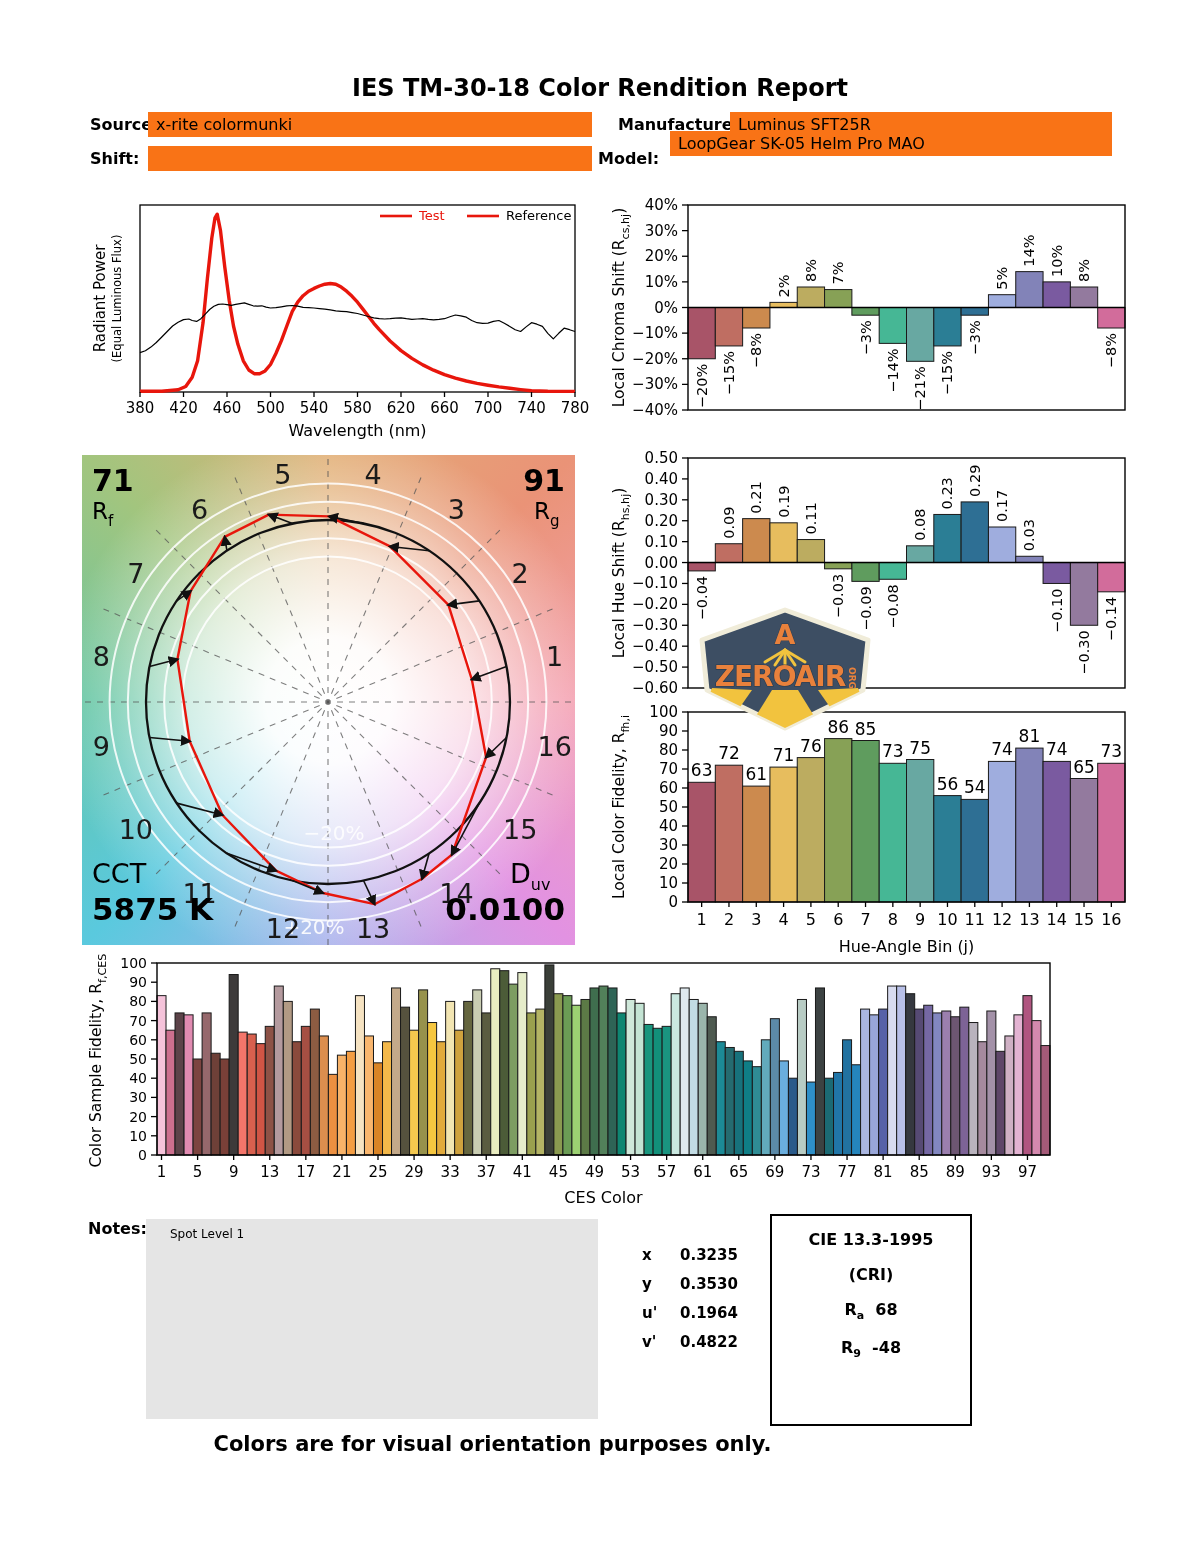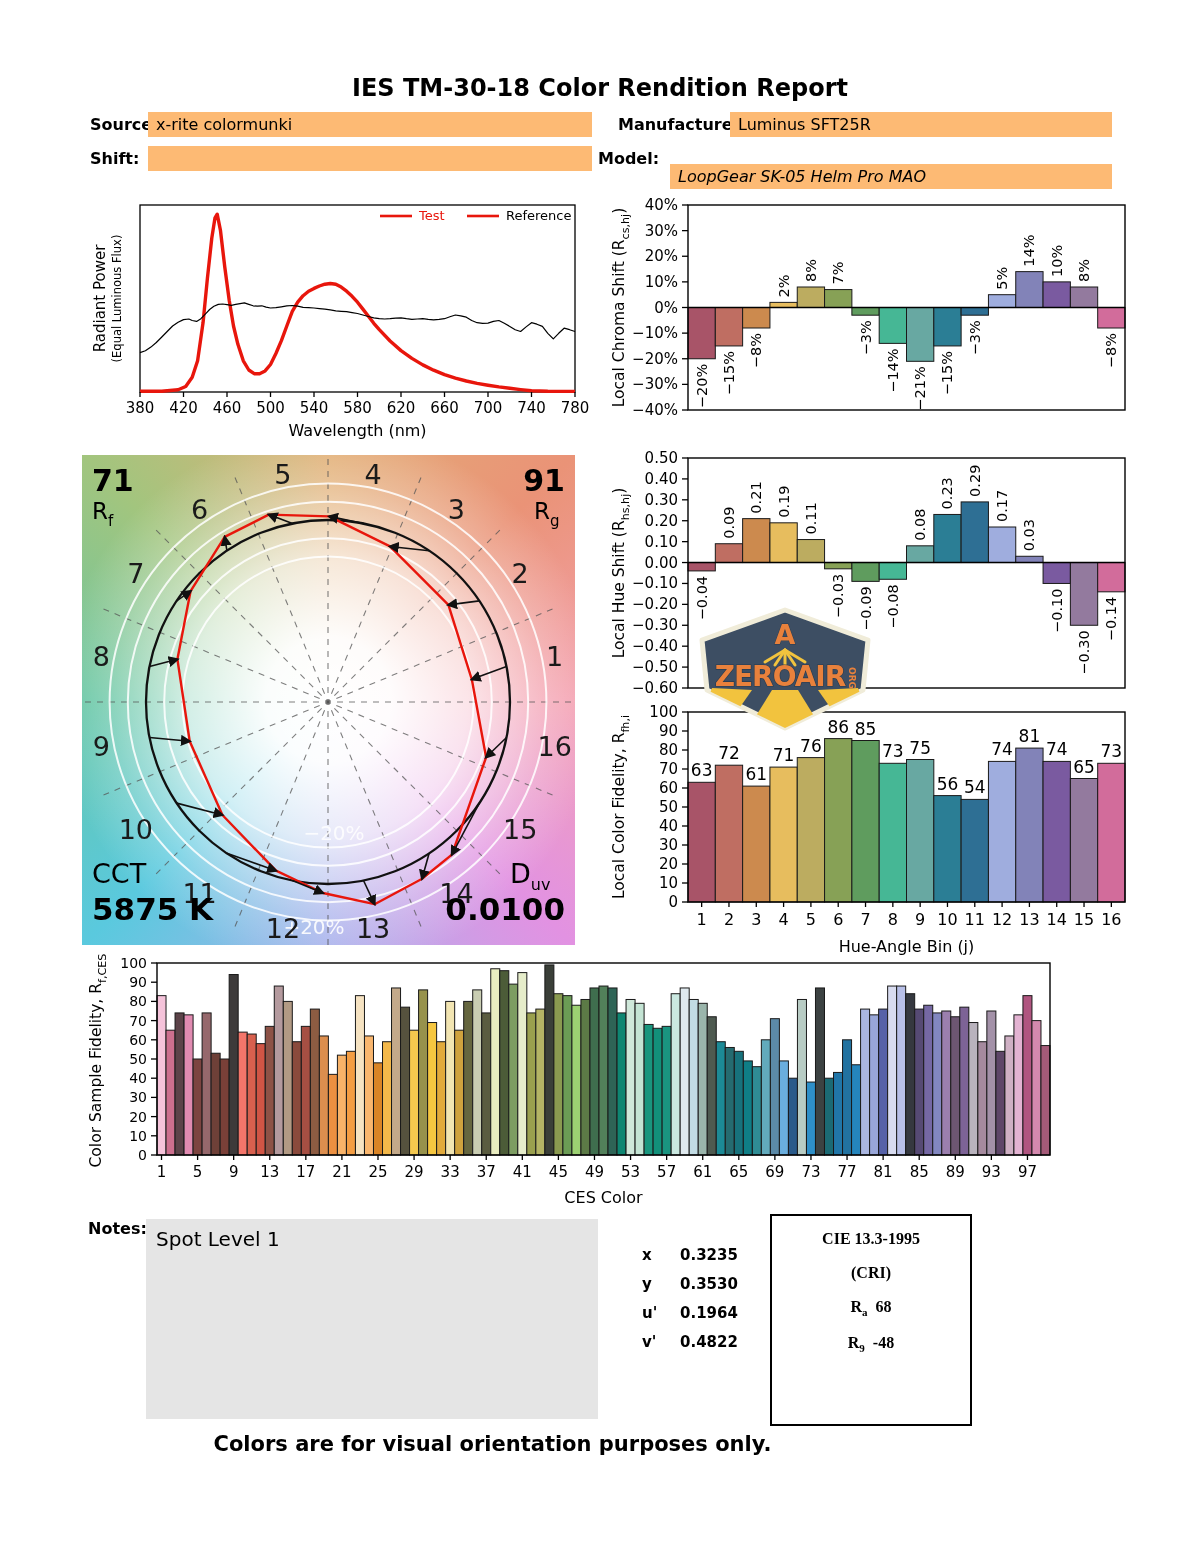--- a/index.html
+++ b/index.html
@@ -1,57 +1,57 @@
 <!DOCTYPE html>
 <html><head>
 <meta charset="utf-8">
 <style>
   * { box-sizing: border-box; margin: 0; padding: 0; }
   html,body { width:1200px; height:1550px; background:#fff; font-family:"DejaVu Sans","Liberation Sans",sans-serif; color:#000; }
   .page { position:relative; width:1200px; height:1550px; overflow:hidden; background:#fff; }
   .abs { position:absolute; }
   .title { top:74px; left:0; width:1200px; text-align:center; font-size:24px; font-weight:bold; }
   .hlabel { font-size:16px; font-weight:bold; line-height:25px; }
-  .hbox { background:#fdba74; height:25px; font-size:16px; line-height:25px; padding-left:8px; overflow:hidden; white-space:nowrap; }
+  .hbox { background:#f97316; height:25px; font-size:16px; line-height:25px; padding-left:8px; overflow:hidden; white-space:nowrap; }
   .chart-box { position:absolute; }
   .cvg-wrap { left:82px; top:455px; width:493px; height:490px; }
   .cvg-bg { position:absolute; left:0; top:0; width:493px; height:490px;
     background:
       radial-gradient(circle at 50% 50%, #ffffff 0%, rgba(255,255,255,0.97) 18%, rgba(255,255,255,0.72) 40%, rgba(255,255,255,0.25) 62%, rgba(255,255,255,0) 78%),
       conic-gradient(from 0deg at 50% 50%,
         #e2b077 0deg, #ea9377 45deg, #f4a2b2 90deg, #e292e2 135deg,
         #a9b2ec 180deg, #5ac9de 225deg, #66c6a4 270deg, #a2c57e 315deg, #e2b077 360deg);
   }
   .cvg-svg { position:absolute; left:0; top:0; }
-  .notes-box { left:146px; top:1219px; width:452px; height:200px; background:#e5e5e5; font-size:20px; padding:8px 10px; }
+  .notes-box { left:146px; top:1219px; width:452px; height:200px; background:#e5e5e5; font-size:12px; padding:8px 24px; }
   .xyuv { left:642px; top:1240px; width:130px; }
   .xyuv-row { display:flex; height:29px; font-size:15px; font-weight:bold; align-items:center; }
   .xyuv-row .lab { width:38px; }
   .cri { left:770px; top:1214px; width:202px; height:212px; border:2px solid #000; text-align:center; padding-top:14px; font-size:16px; font-weight:bold; }
-  .cri .line { margin-bottom:16px;font-family:Liberation Serif, serif; }
+  .cri .line { margin-bottom:16px; }
   .cri sub { font-size:11px; }
   .footer { top:1432px; left:0; width:985px; text-align:center; font-size:21px; font-weight:bold; }
   .logo-wrap { left:692px; top:606px; width:186px; height:126px; z-index:5; }
   svg text { font-family:"DejaVu Sans","Liberation Sans",sans-serif; }
 </style>
 </head>
 <body>
 
 <div class="page">
 
   <div class="abs title">IES TM-30-18 Color Rendition Report</div>
 
   <div class="abs hlabel" style="left:90px;top:112px;">Source:</div>
   <div class="abs hbox" style="left:148px;top:112px;width:444px;">x-rite colormunki</div>
   <div class="abs hlabel" style="left:598px;top:112px;margin-left:20px;">Manufacturer:</div>
   <div class="abs hbox" style="left:730px;top:112px;width:382px;">Luminus SFT25R</div>
   <div class="abs hlabel" style="left:90px;top:146px;">Shift:</div>
   <div class="abs hbox" style="left:148px;top:146px;width:444px;"></div>
   <div class="abs hlabel" style="left:598px;top:146px;">Model:</div>
-  <div class="abs hbox" style="left:670px;top:164px;width:442px;font-style:italic;">LoopGear SK-05 Helm Pro MAO</div>
+  <div class="abs hbox" style="left:670px;top:131px;width:442px;">LoopGear SK-05 Helm Pro MAO</div>
 
   <div id="spd-chart" class="chart-box" style="left:85px;top:188px;"><svg width="512" height="258">
         <rect x="55" y="17" width="435" height="187" fill="#fff" stroke="#000" stroke-width="1.3"></rect>
         <polyline points="55.0,203.3 76.8,203.3 93.1,201.8 100.7,198.5 107.2,189.3 112.6,172.8 118.1,134.3 122.4,90.3 126.8,50.0 130.0,29.8 132.2,26.2 135.5,42.7 139.8,79.3 144.2,112.3 148.5,138.0 152.9,156.3 158.3,172.8 163.8,182.0 169.2,185.7 174.6,185.7 180.1,182.9 185.5,176.5 190.9,165.5 196.4,152.7 201.8,138.0 207.3,123.3 212.7,114.2 218.1,107.7 223.6,103.2 229.0,100.4 234.4,98.0 239.9,96.2 245.3,95.5 250.8,96.2 256.2,99.1 261.6,103.2 267.1,108.3 272.5,114.2 277.9,121.1 283.4,128.3 288.8,135.3 294.3,141.7 305.1,153.0 316.0,162.6 326.9,170.4 337.8,176.9 348.6,182.2 359.5,186.6 370.4,190.1 381.3,193.0 392.1,195.4 403.0,197.2 413.9,198.9 424.8,200.3 435.6,201.6 446.5,202.7 462.8,203.3 490.0,203.4" fill="none" stroke="#e8160c" stroke-width="3.4" stroke-linejoin="round"></polyline>
         <polyline points="55.0,164.6 60.4,162.8 65.9,159.1 71.3,154.5 76.8,149.0 82.2,143.5 87.6,138.0 93.1,134.3 98.5,131.6 103.9,131.0 107.2,132.5 111.6,133.4 115.9,130.7 120.3,126.1 124.6,121.5 128.9,118.2 133.3,116.4 137.7,116.0 142.0,116.6 146.3,117.3 150.7,116.4 155.1,115.6 159.4,114.9 163.8,116.4 168.1,117.8 172.4,118.2 176.8,117.8 181.1,119.1 185.5,120.0 190.9,119.7 196.4,118.8 201.8,117.8 207.3,117.5 212.7,118.2 218.1,119.3 223.6,119.7 229.0,120.0 234.4,120.6 239.9,121.1 245.3,121.9 250.8,122.8 256.2,123.3 261.6,123.7 267.1,124.6 272.5,125.5 277.9,127.0 283.4,128.5 288.8,129.8 294.3,130.7 299.7,131.0 305.1,130.7 310.6,130.1 316.0,129.8 321.4,130.7 326.9,131.4 332.3,131.0 337.8,130.7 343.2,131.4 348.6,131.9 354.1,131.4 359.5,130.7 364.9,128.8 370.4,127.0 375.8,127.9 381.3,129.2 386.7,132.5 392.1,134.7 397.6,135.4 403.0,135.1 408.4,133.4 413.9,132.5 419.3,135.3 424.8,138.4 430.2,141.7 435.6,143.5 441.1,138.9 446.5,134.7 451.9,136.2 457.4,138.4 462.8,145.3 468.3,150.8 473.7,145.3 479.1,140.2 484.6,141.7 490.0,143.5" fill="none" stroke="#000000" stroke-width="1.2" stroke-linejoin="round"></polyline>
         <line x1="55" y1="204" x2="55" y2="209" stroke="#000" stroke-width="1.3"></line>
         <text x="55" y="225" font-size="15" text-anchor="middle" fill="#000">380</text>
         <line x1="98.5" y1="204" x2="98.5" y2="209" stroke="#000" stroke-width="1.3"></line>
         <text x="98.5" y="225" font-size="15" text-anchor="middle" fill="#000">420</text>
         <line x1="142" y1="204" x2="142" y2="209" stroke="#000" stroke-width="1.3"></line>

